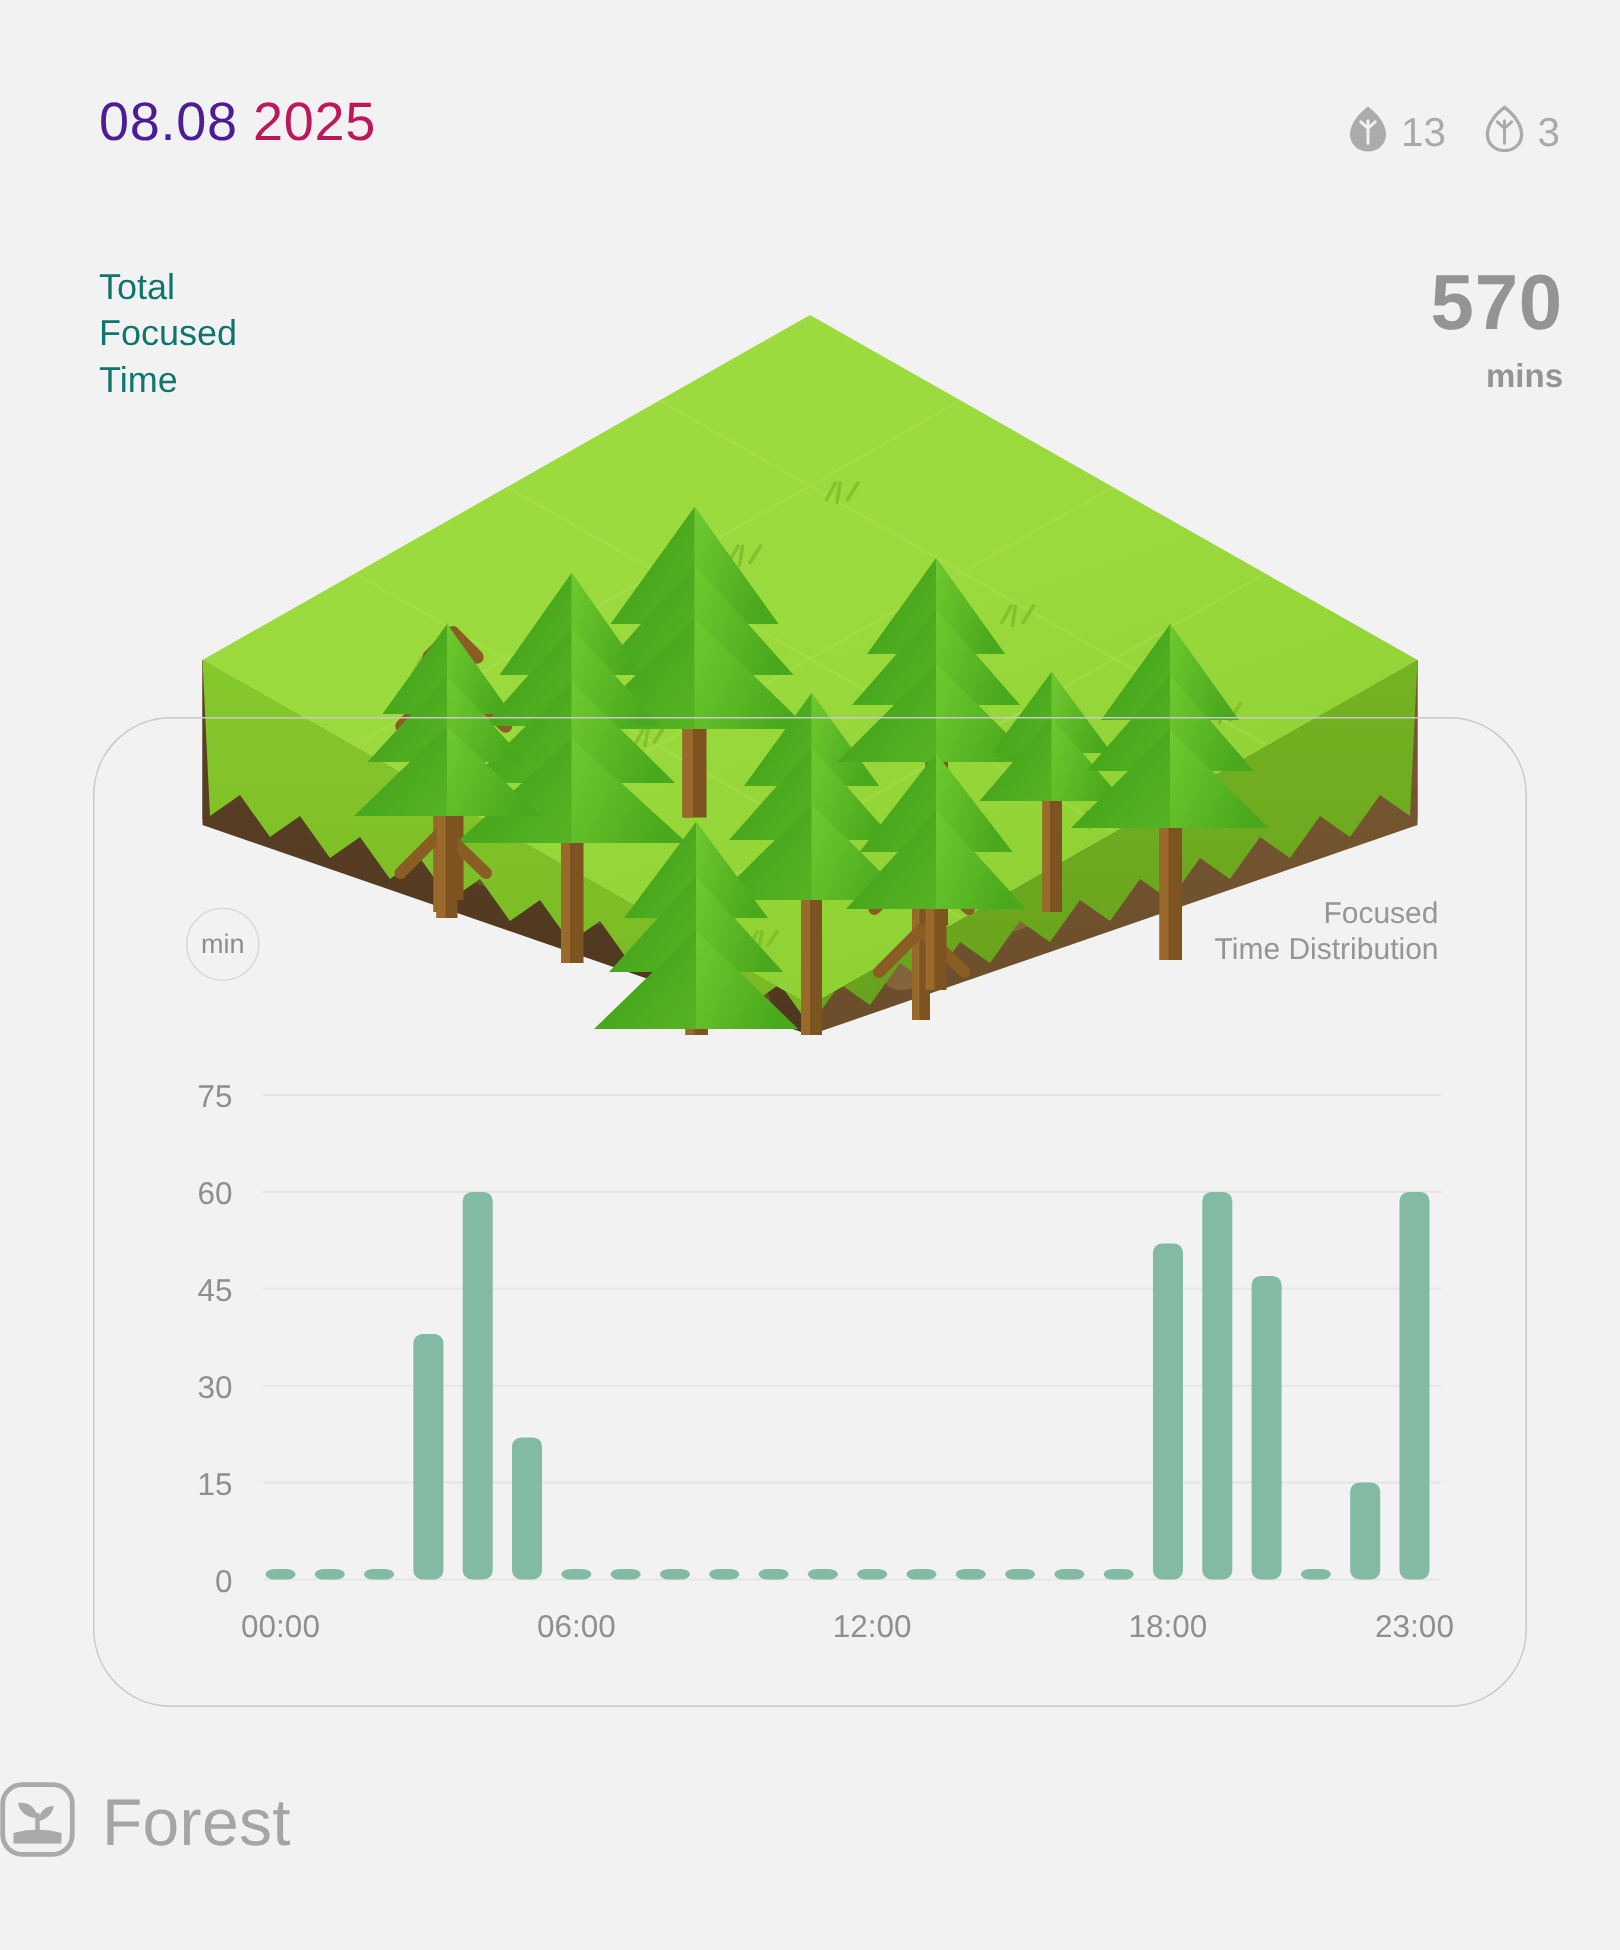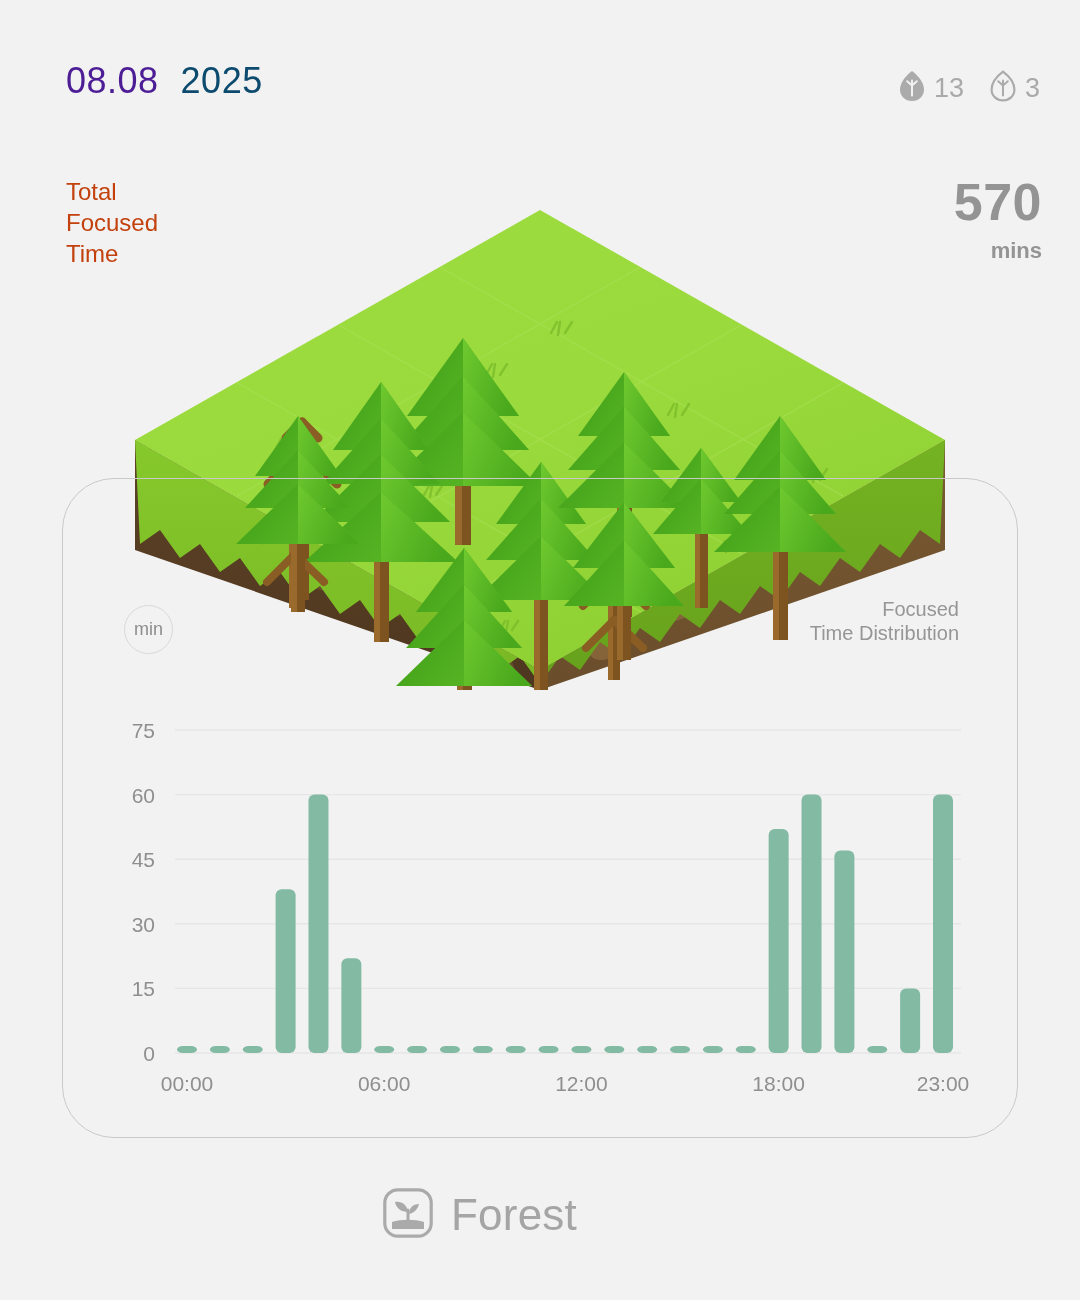--- a/index.html
+++ b/index.html
@@ -14,33 +14,33 @@
 
   
   #header {
     position:absolute; left:0; top:0; width:1080px; height:150px;
   }
   #date-block {
     position:absolute; left:66px; top:63px;
     font-size:36px; letter-spacing:0.5px; line-height:1;
   }
   #date-day { font-weight:normal; color:#4c1d95; }
-  #date-year { font-weight:normal; color:#0c4a6e; margin-left:22px; }
+  #date-year { font-weight:normal; color:#be185d; margin-left:10px; }
 
   #counters {
     position:absolute; right:40px; top:70px;
     display:flex; align-items:center; gap:26px;justify-content:flex-end;
   }
   .counter { display:flex; align-items:center; gap:9px; }
   .counter-num { font-size:27px; color:#a9a9a9; line-height:1; }
 
   
   #total-label {
     position:absolute; left:66px; top:176px;
-    font-size:24px; line-height:31px; color:#c2410c;
+    font-size:24px; line-height:31px; color:#0f766e;
     font-weight:normal;
   }
   #total-value {
     position:absolute; right:38px; top:172px;
     text-align:right; color:#949494;
   }
   #total-number { font-size:52px; font-weight:bold; line-height:60px; display:block; letter-spacing:0.5px;}
   #total-unit   { font-size:22px; font-weight:bold; line-height:38px; display:block; }
 
   
@@ -69,21 +69,21 @@
     text-align:right; font-size:20px; line-height:24px; color:#969696;
   }
 
   #plot {
     position:absolute; left:0; top:0; width:956px; height:660px;
   }
 
   
   #footer {
     position:absolute; left:0; top:1188px; width:960px;
-    display:flex; align-items:center; justify-content:center; gap:18px;
+    display:flex; align-items:center; gap:18px;
   }
   #forest-word {
     font-size:44px; color:#a5a5a5; letter-spacing:0.2px; line-height:1;
   }
 </style>
 </head>
 <body>
 
 <div id="header">
 

